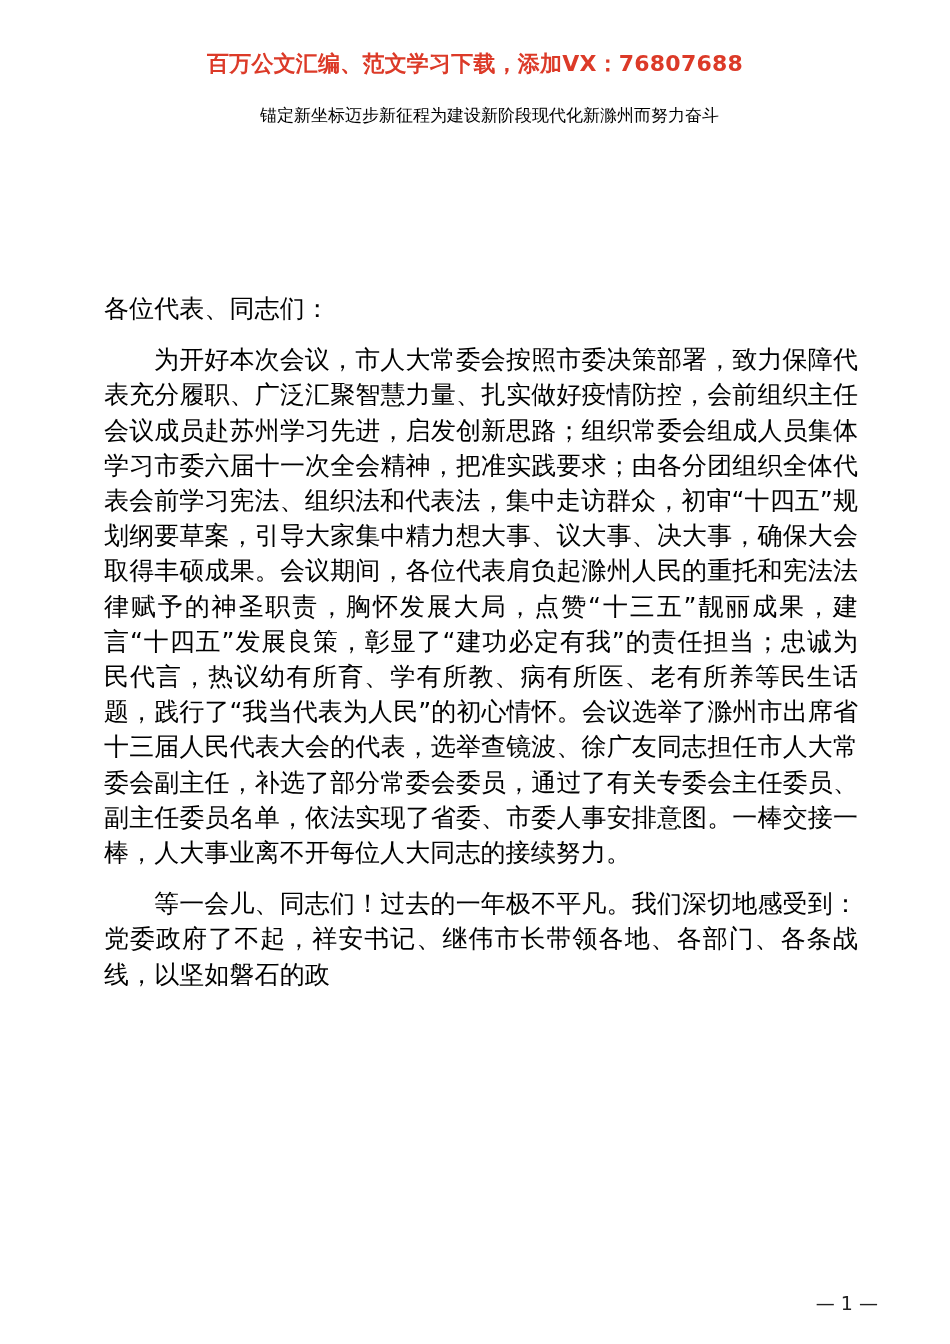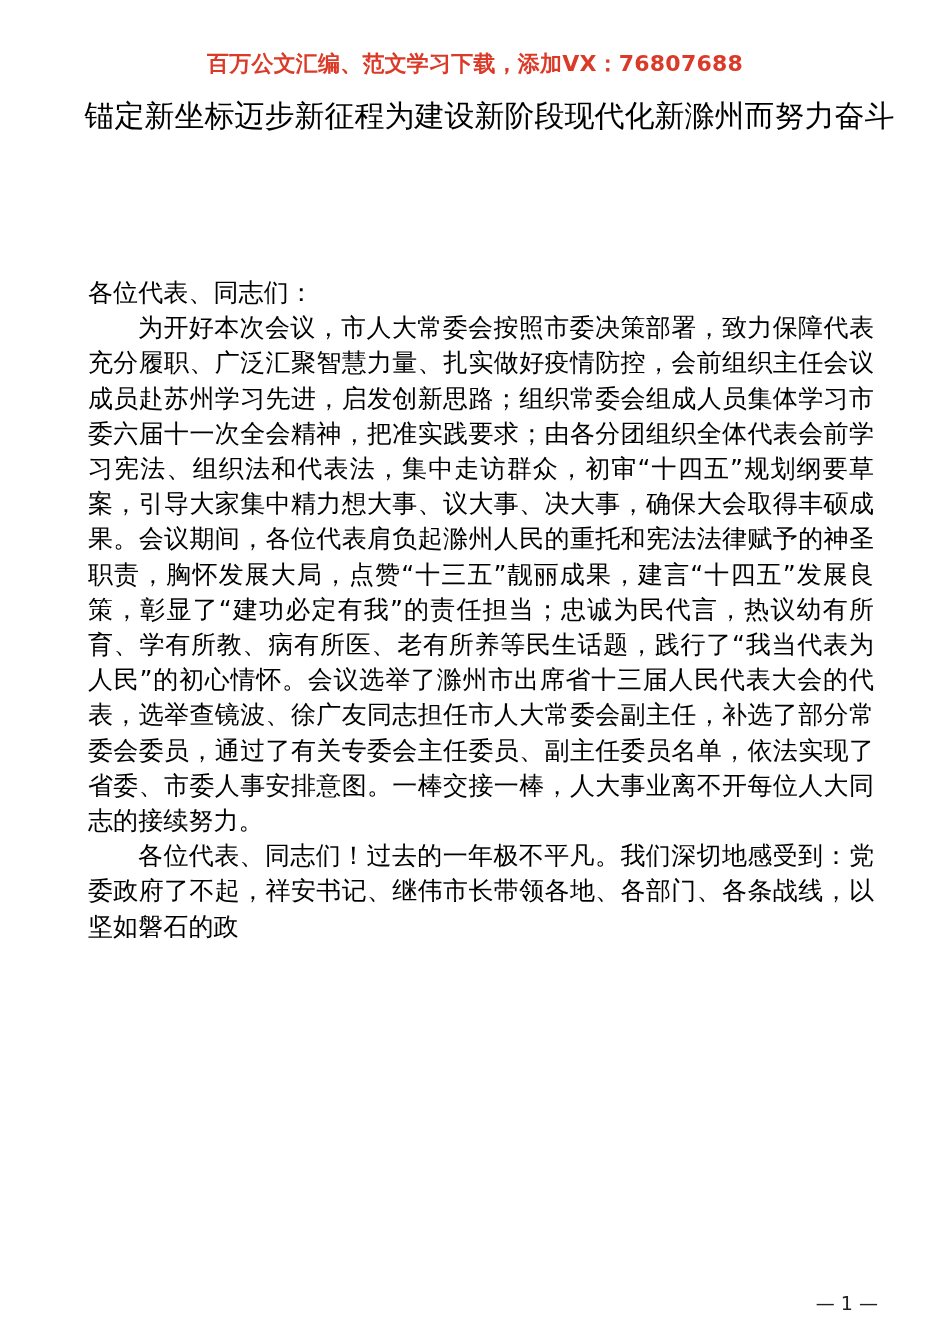--- a/index.html
+++ b/index.html
@@ -33,21 +33,21 @@
     margin-top: 7px;
   }
   .titleblock {
     position: absolute;
     top: 98px;
     left: 0;
     width: 950px;
     text-align: center;
   }
   .title-line {
-    font-size: 30px;
+    font-size: 17px;
     line-height: 35px;
     color: #000;
     white-space: nowrap;
     margin-left: 29px;
   }
   .byline {
     font-size: 24.5px;
     line-height: 35px;
     white-space: nowrap;
   }
@@ -61,21 +61,21 @@
     top: 275px;
     left: 88px;
     width: 786px;
   }
   .para {
     font-size: 25px;
     line-height: 35.2px;
     text-align: justify;
     text-align-last: left;
     text-justify: inter-ideograph;
-    margin: 0;
+    margin: 16px;
     letter-spacing: 0.1px;
   }
   .indent {
     text-indent: 2em;
   }
   .footer {
     position: absolute;
     top: 1292px;
     left: 0;
     width: 950px;
@@ -93,18 +93,18 @@
 
   <div class="banner">百万公文汇编、范文学习下载，添加VX：76807688</div>
 
   <div class="titleblock">
     <div class="title-line">锚定新坐标迈步新征程为建设新阶段现代化新滁州而努力奋斗</div>
   </div>
 
   <div class="body">
     <p class="para">各位代表、同志们：</p>
     <p class="para indent">为开好本次会议，市人大常委会按照市委决策部署，致力保障代表充分履职、广泛汇聚智慧力量、扎实做好疫情防控，会前组织主任会议成员赴苏州学习先进，启发创新思路；组织常委会组成人员集体学习市委六届十一次全会精神，把准实践要求；由各分团组织全体代表会前学习宪法、组织法和代表法，集中走访群众，初审“十四五”规划纲要草案，引导大家集中精力想大事、议大事、决大事，确保大会取得丰硕成果。会议期间，各位代表肩负起滁州人民的重托和宪法法律赋予的神圣职责，胸怀发展大局，点赞“十三五”靓丽成果，建言“十四五”发展良策，彰显了“建功必定有我”的责任担当；忠诚为民代言，热议幼有所育、学有所教、病有所医、老有所养等民生话题，践行了“我当代表为人民”的初心情怀。会议选举了滁州市出席省十三届人民代表大会的代表，选举查镜波、徐广友同志担任市人大常委会副主任，补选了部分常委会委员，通过了有关专委会主任委员、副主任委员名单，依法实现了省委、市委人事安排意图。一棒交接一棒，人大事业离不开每位人大同志的接续努力。</p>
-    <p class="para indent">各位代表、同志们！过去的一年极不平凡。我们深切地感受到：党委政府了不起，祥安书记、继伟市长带领各地、各部门、各条战线，以坚如磐石的政</p>
+    <p class="para indent">等一会儿、同志们！过去的一年极不平凡。我们深切地感受到：党委政府了不起，祥安书记、继伟市长带领各地、各部门、各条战线，以坚如磐石的政</p>
   </div>
 
   <div class="footer">— 1 —</div>
 
 </div>
 
 </body></html>

